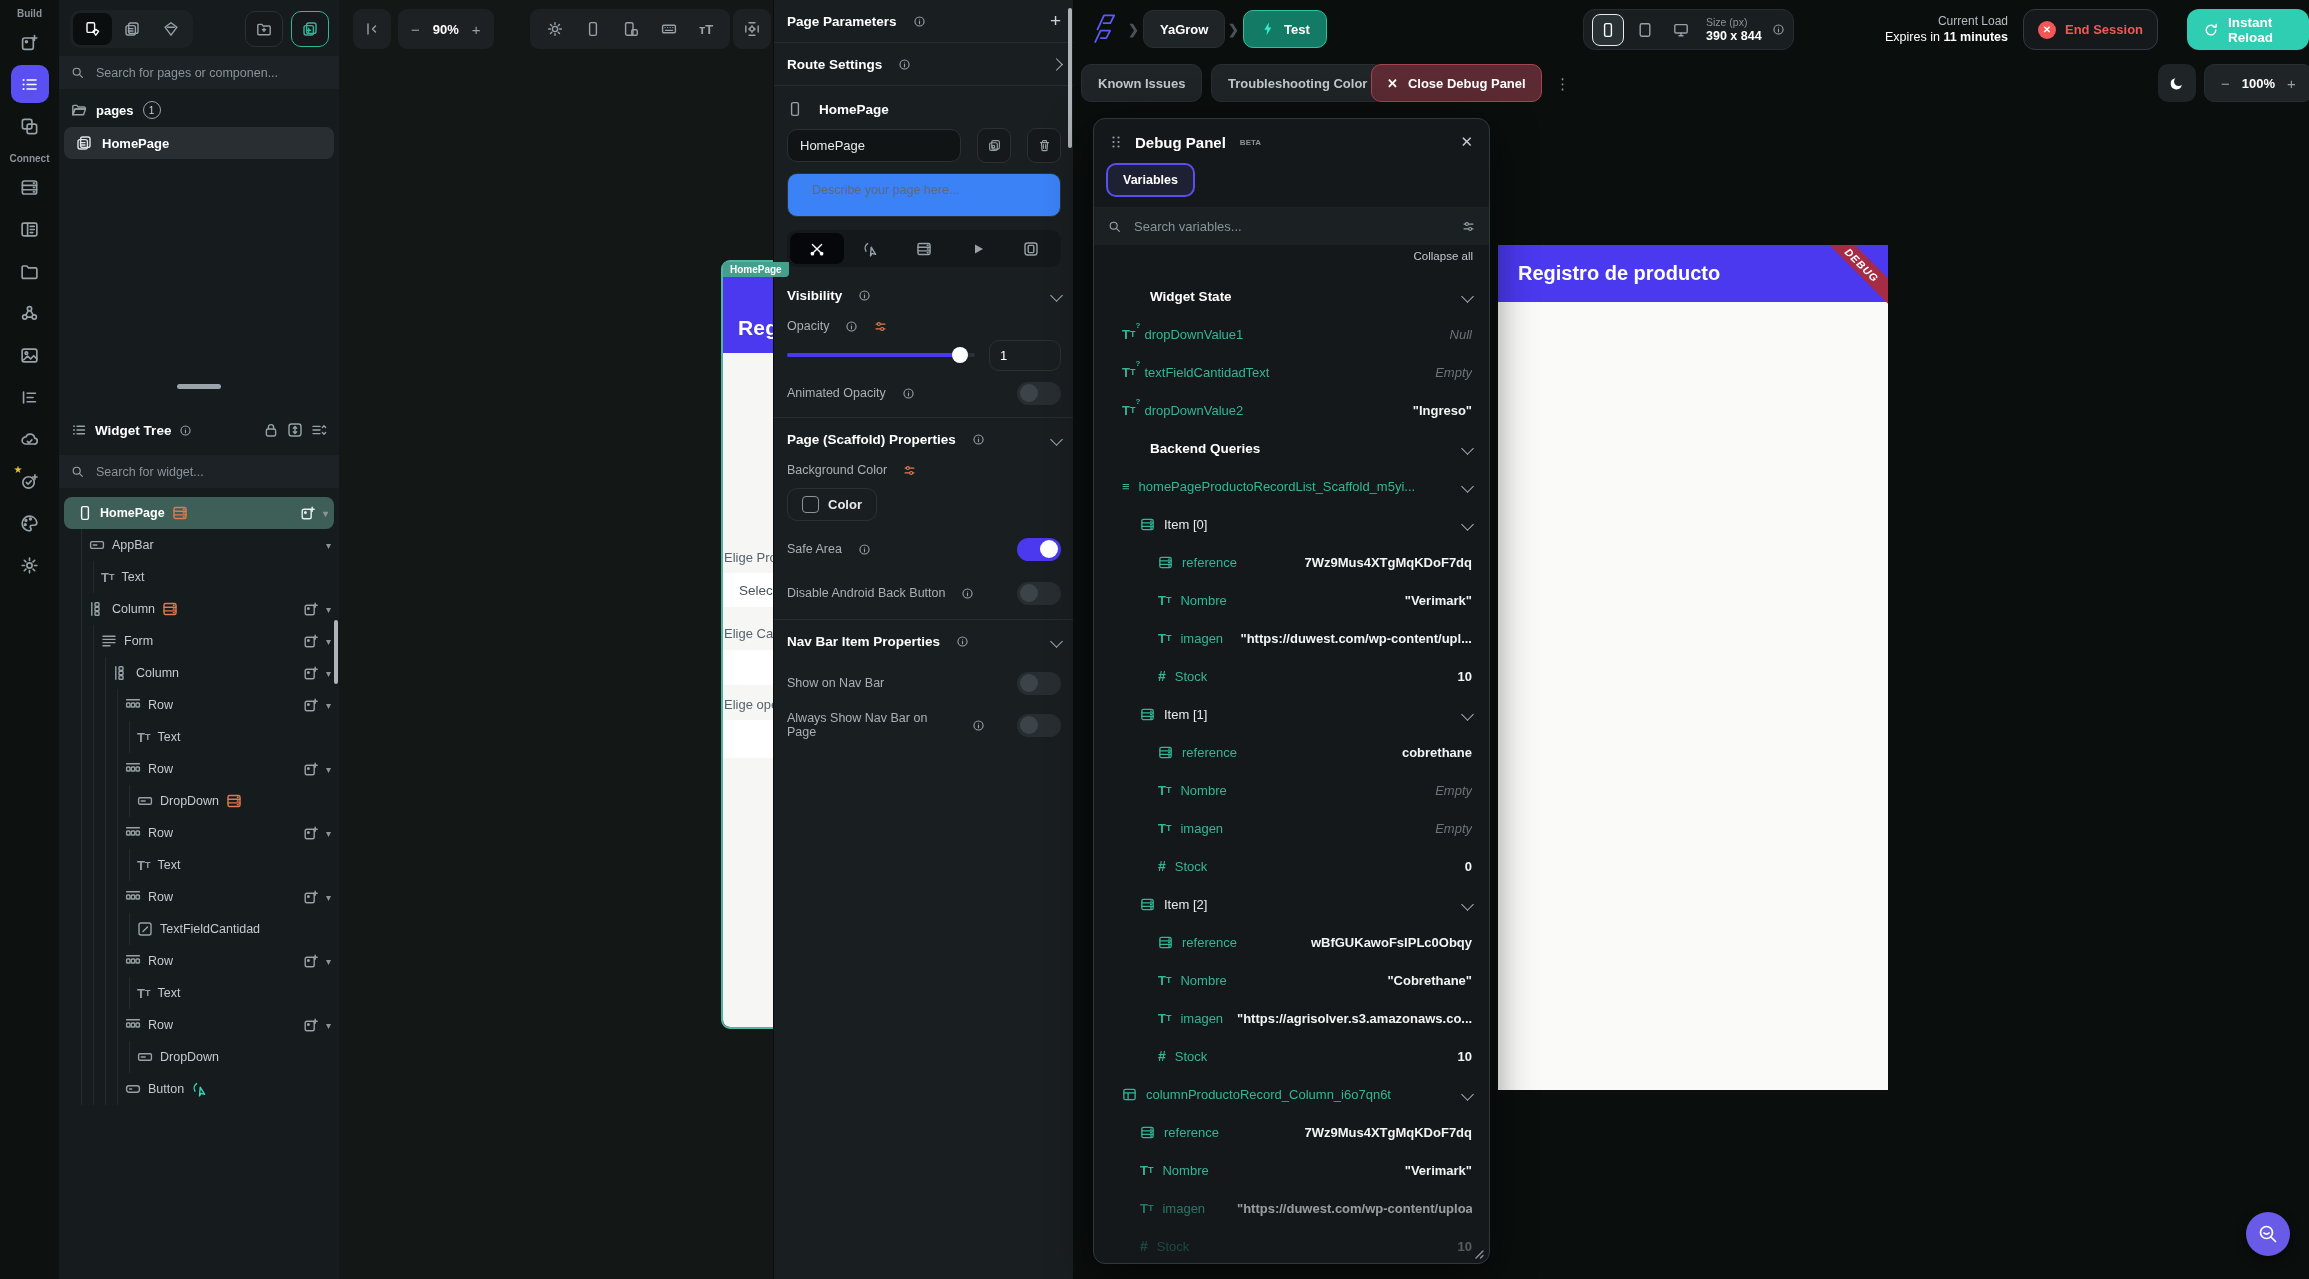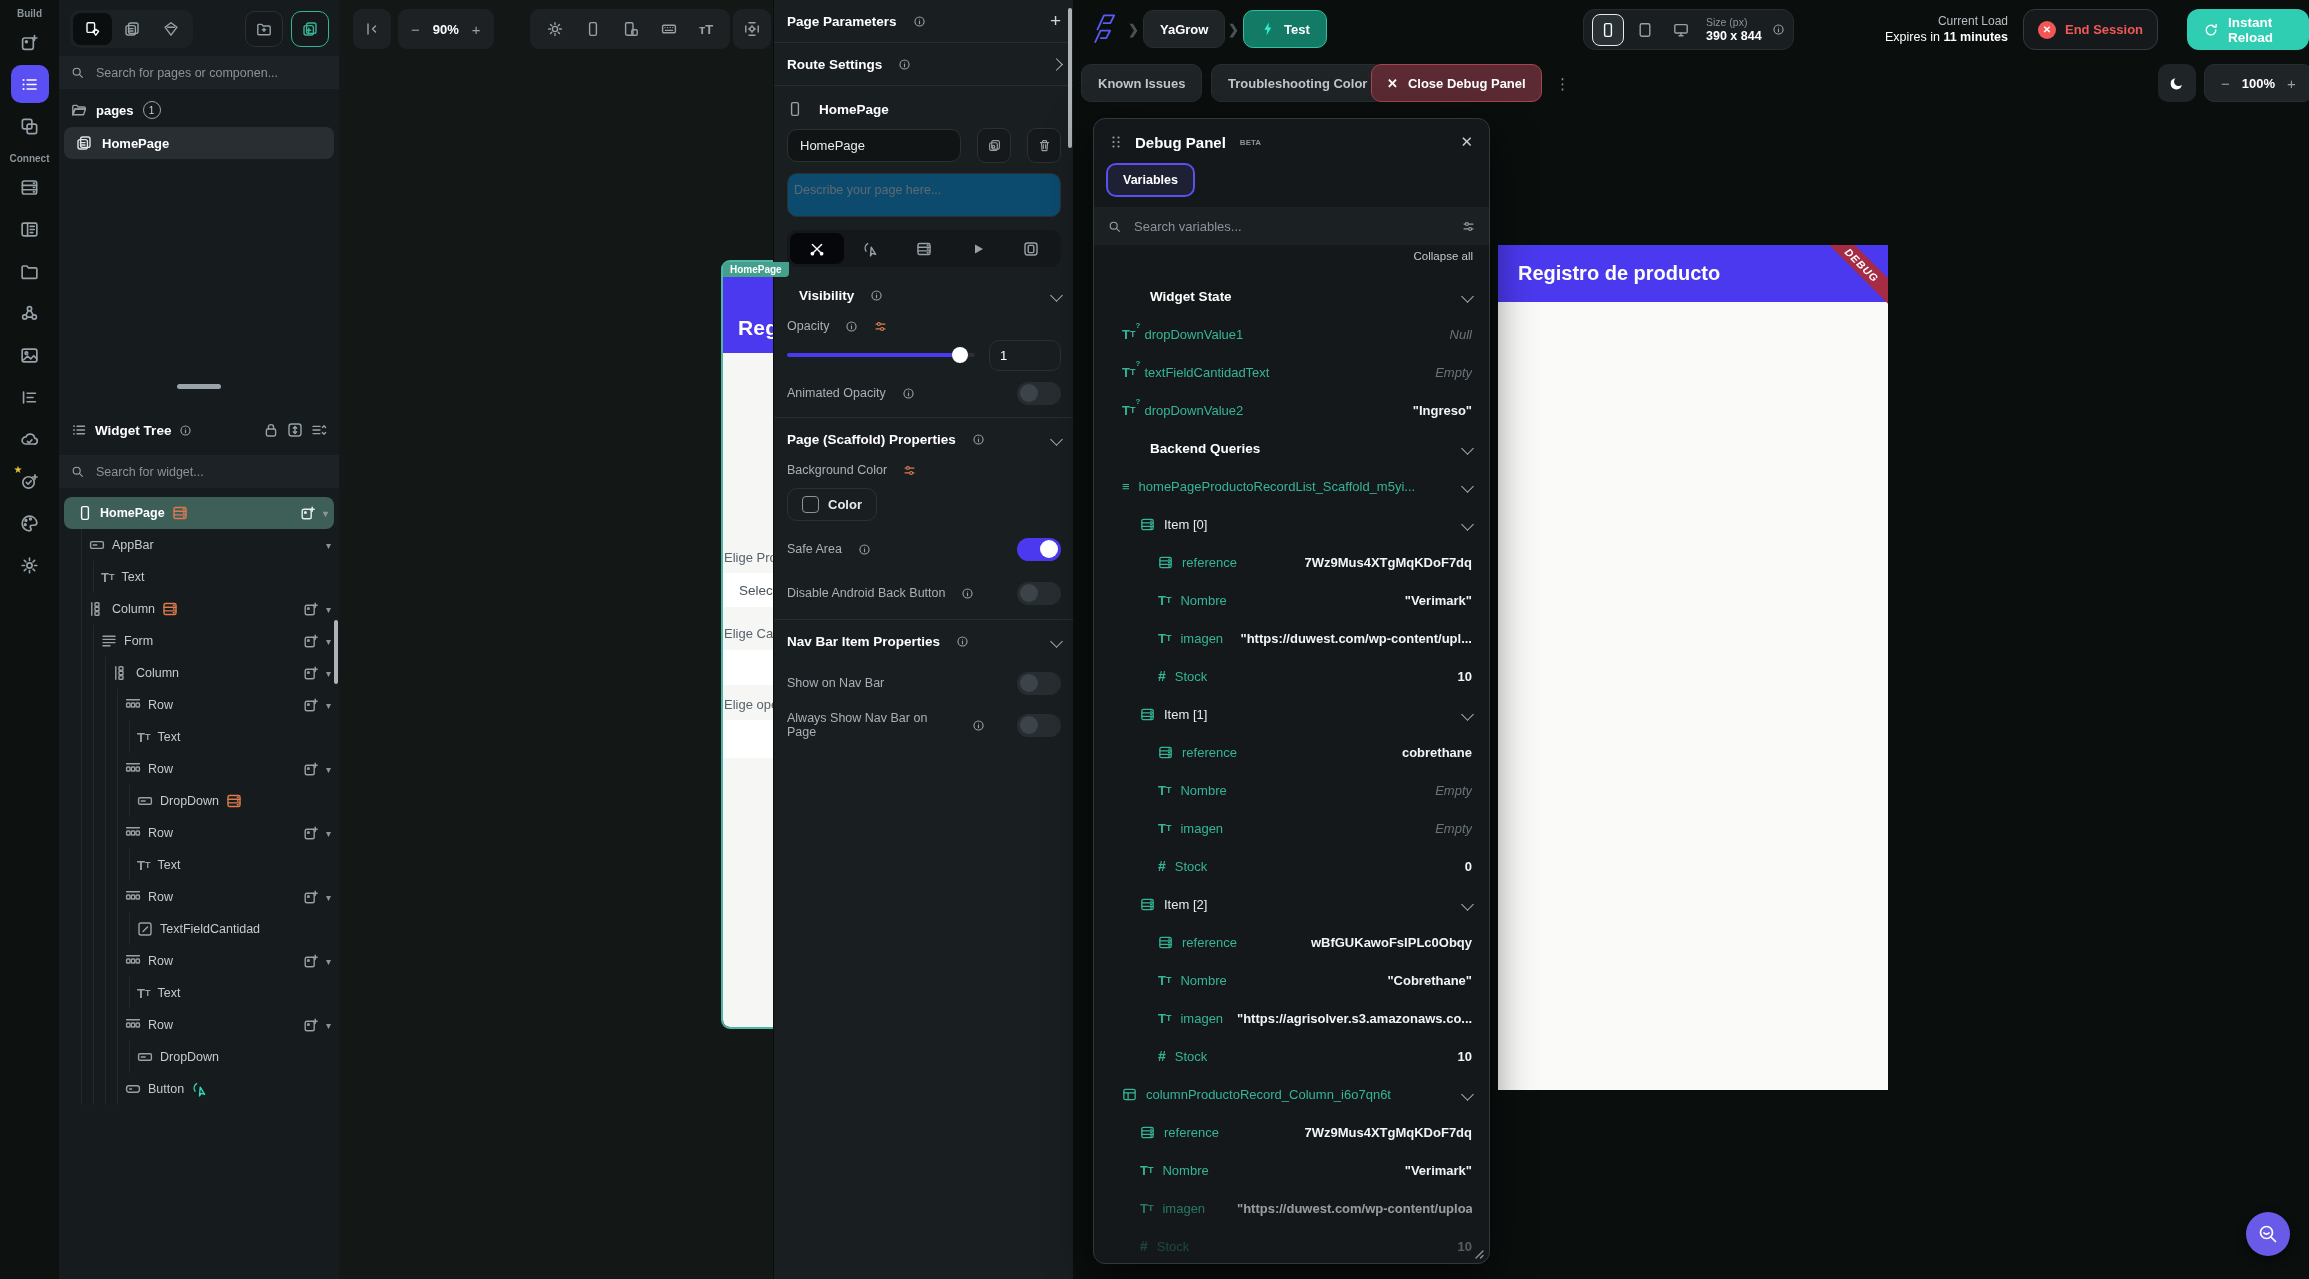--- a/index.html
+++ b/index.html
@@ -61,21 +61,21 @@
   .f-btn{position:absolute;left:108px;top:513px;width:135px;height:37px;background:#4b39ef;border-radius:8px;color:#fff;font-weight:bold;font-size:14px;display:flex;align-items:center;justify-content:center;}
   
   #params{left:773px;width:300px;background:#191e21;border-left:1px solid #0a0d0c;}
   .p-pad{padding-left:13px;padding-right:13px;}
   .p-row{display:flex;align-items:center;gap:16px;}
   .p-title{font-size:13.5px;font-weight:bold;color:#fff;}
   .p-sub{font-size:12.5px;color:#a9b1b7;}
   .p-div{height:1px;background:#262c30;margin:0;}
   .p-input{background:#101415;border:1px solid #2a3034;border-radius:10px;color:#e9ecee;font-size:13px;padding:0 12px;height:33px;box-sizing:border-box;outline:none;font-family:inherit;width:100%;}
   .p-input::placeholder,.p-area::placeholder{color:#5f6a70;}
-  .p-area{background:#0c4a6e;border:1px solid #2a3034;border-radius:10px;color:#e9ecee;font-size:12.5px;padding:9px 6px;box-sizing:border-box;outline:none;resize:none;font-family:inherit;width:100%;height:44px;}
+  .p-area{background:#3b82f6;border:1px solid #2a3034;border-radius:10px;color:#e9ecee;font-size:12.5px;padding:9px 24px;box-sizing:border-box;outline:none;resize:none;font-family:inherit;width:100%;height:44px;}
   .mini-btn{width:32px;height:33px;flex:none;border:1px solid #2a3034;border-radius:9px;background:#15191c;display:flex;align-items:center;justify-content:center;color:#aab3b9;}
   .ptabs{display:flex;background:#14181b;border-radius:10px;padding:3px;margin-top:10px;}
   .ptab{flex:1;height:31px;border-radius:8px;display:flex;align-items:center;justify-content:center;color:#8b949a;}
   .ptab.active{background:#05070a;color:#fff;}
   .chev-d{width:8px;height:8px;border-right:1.6px solid #aab3b9;border-bottom:1.6px solid #aab3b9;transform:rotate(45deg);}
   .chev-r{width:8px;height:8px;border-right:1.6px solid #aab3b9;border-bottom:1.6px solid #aab3b9;transform:rotate(-45deg);}
   .toggle{width:44px;height:23px;border-radius:12px;background:#272d31;position:relative;flex:none;}
   .toggle .knob{position:absolute;top:2.5px;left:3px;width:18px;height:18px;border-radius:50%;background:#3c444a;}
   .toggle.on{background:#4b39ef;}
   .toggle.on .knob{left:23px;background:#fff;}
@@ -881,21 +881,21 @@
             <span class="ic">
               <svg viewBox="0 0 16 16">
                 <rect x="2" y="2" width="12" height="12" rx="2.4"></rect>
                 <rect x="5.2" y="4.4" width="5.6" height="7.2" rx="1"></rect>
               </svg>
             </span>
           </div>
       </div>
     </div>
 
-    <div class="p-row p-pad" style="height:40px;margin-top:8px;margin-left:12px;">
+    <div class="p-row p-pad" style="height:40px;margin-top:8px;">
       <span class="p-title">Visibility</span>
       <span class="ic sm">
           <svg viewBox="0 0 16 16">
             <circle cx="8" cy="8" r="5.6"></circle>
             <path d="M8 7.4v3.4"></path>
             <circle cx="8" cy="5.1" r="0.6" fill="currentColor" stroke="none"></circle>
           </svg>
         </span>
       <span style="flex:1"></span>
         <span class="chev-d"></span>

